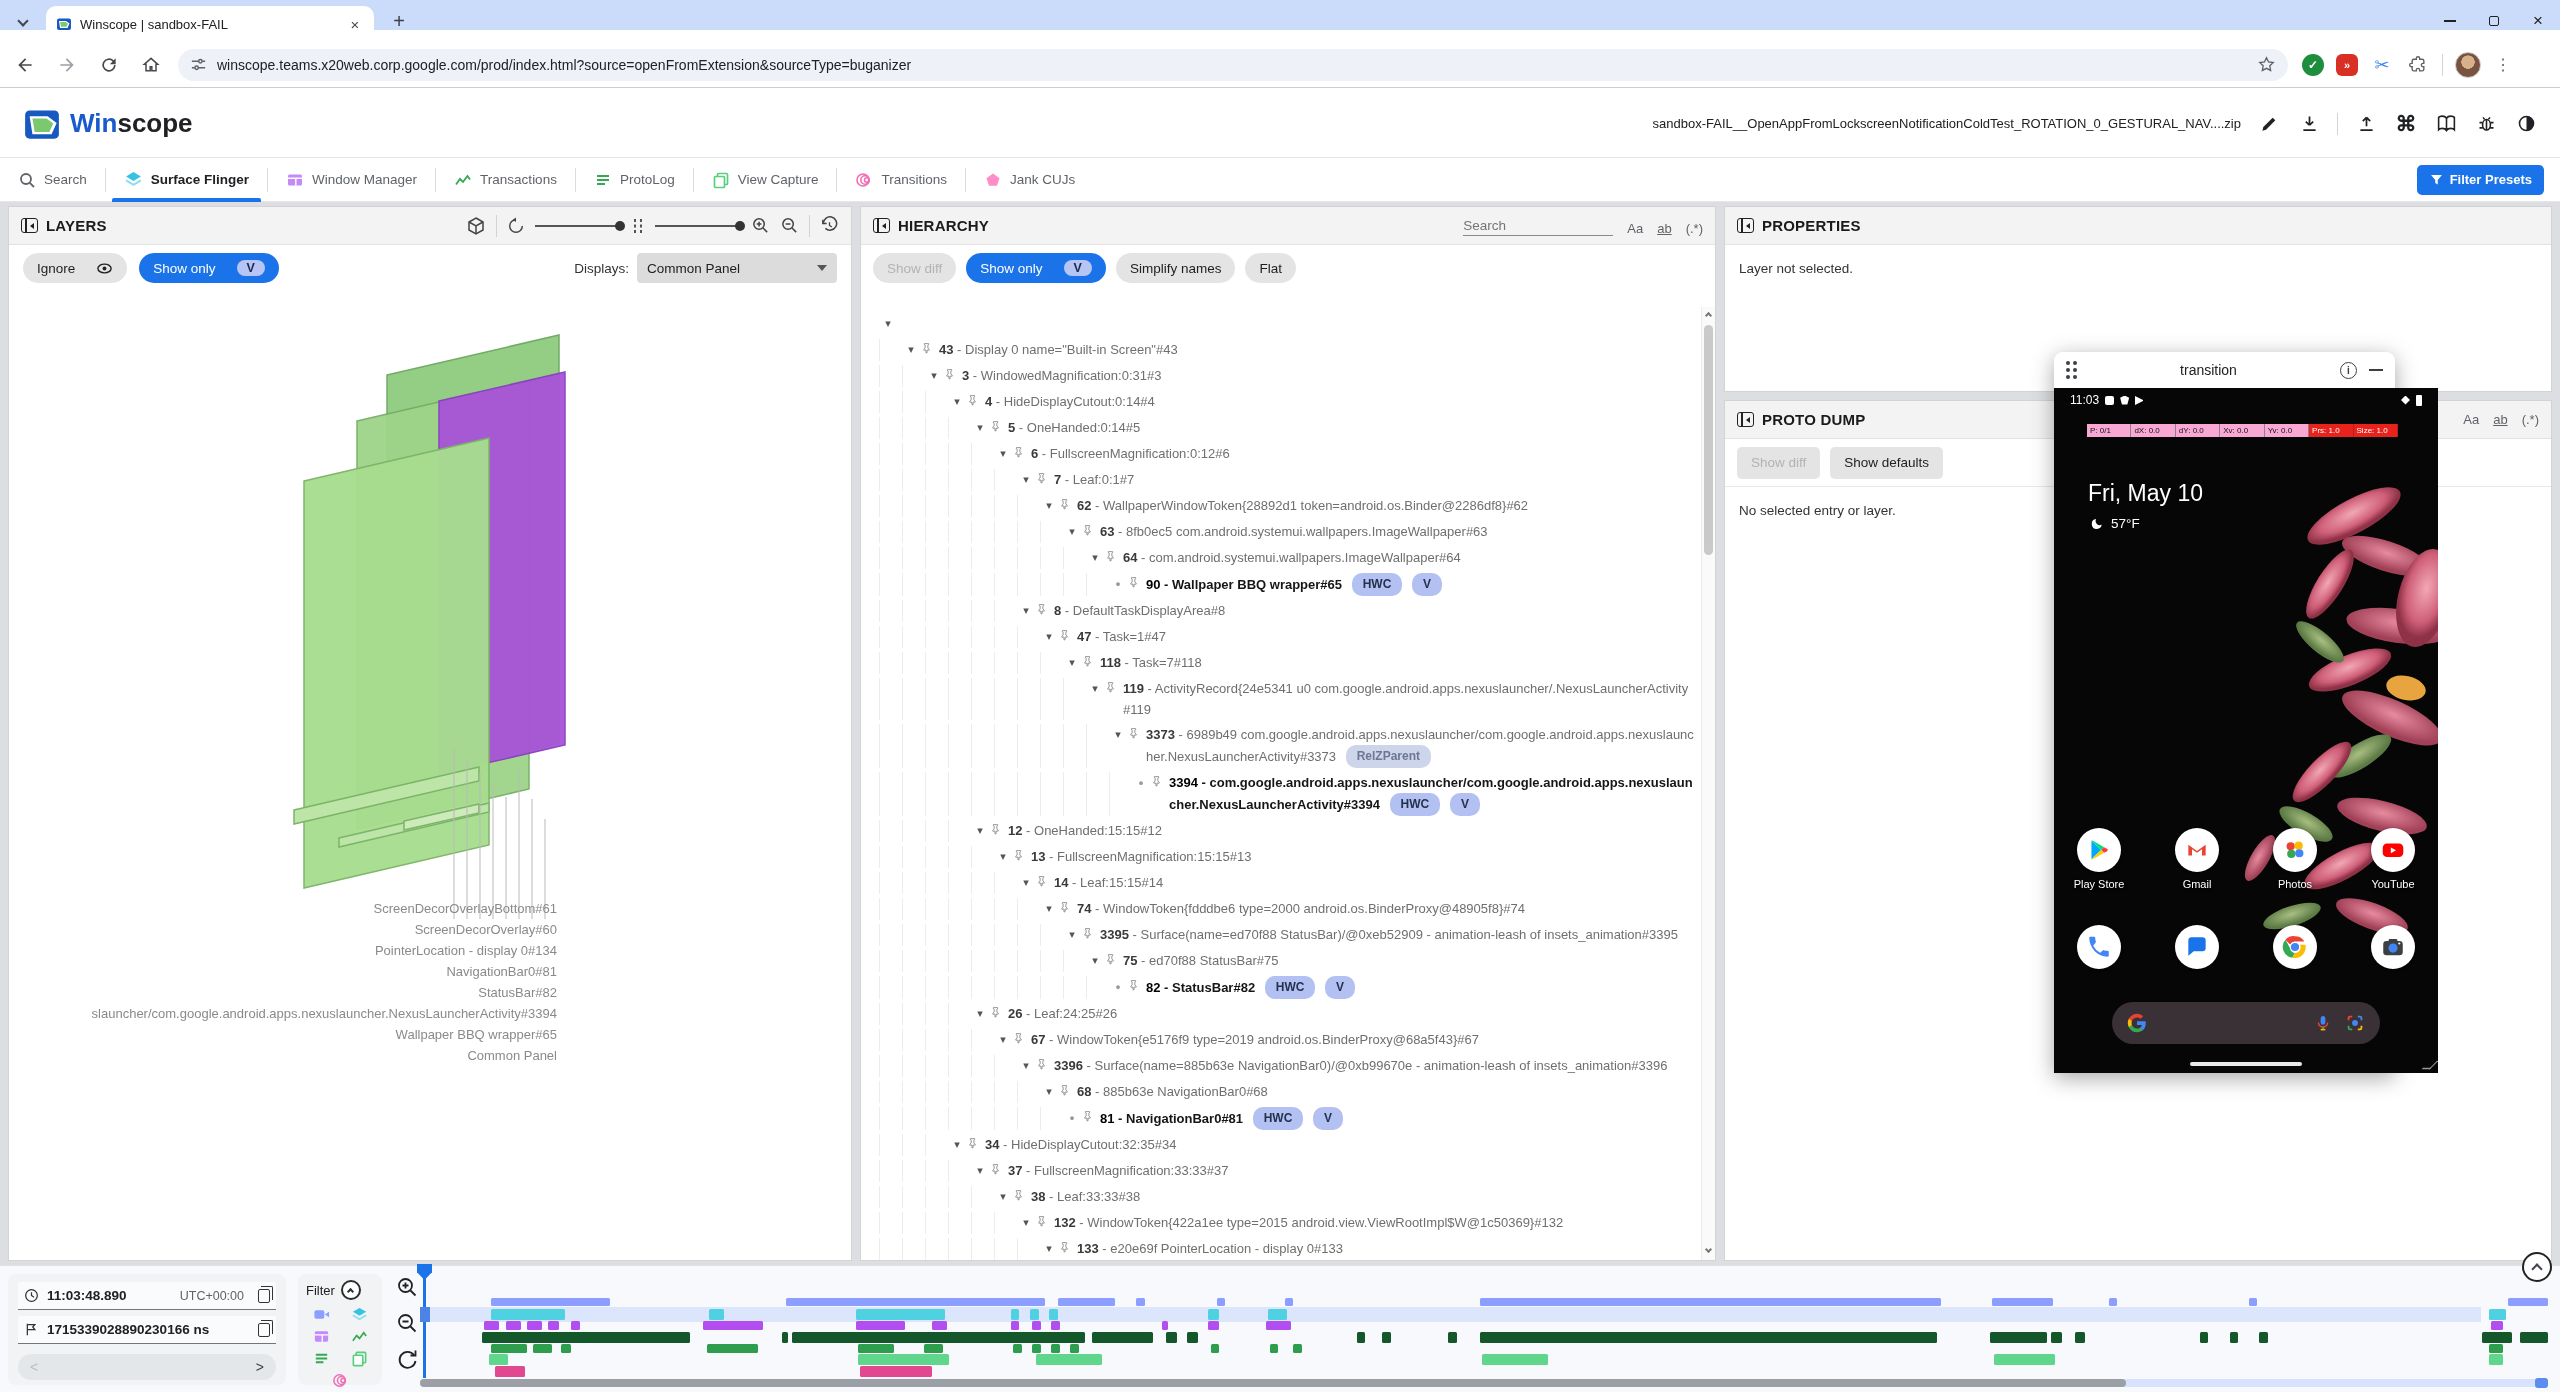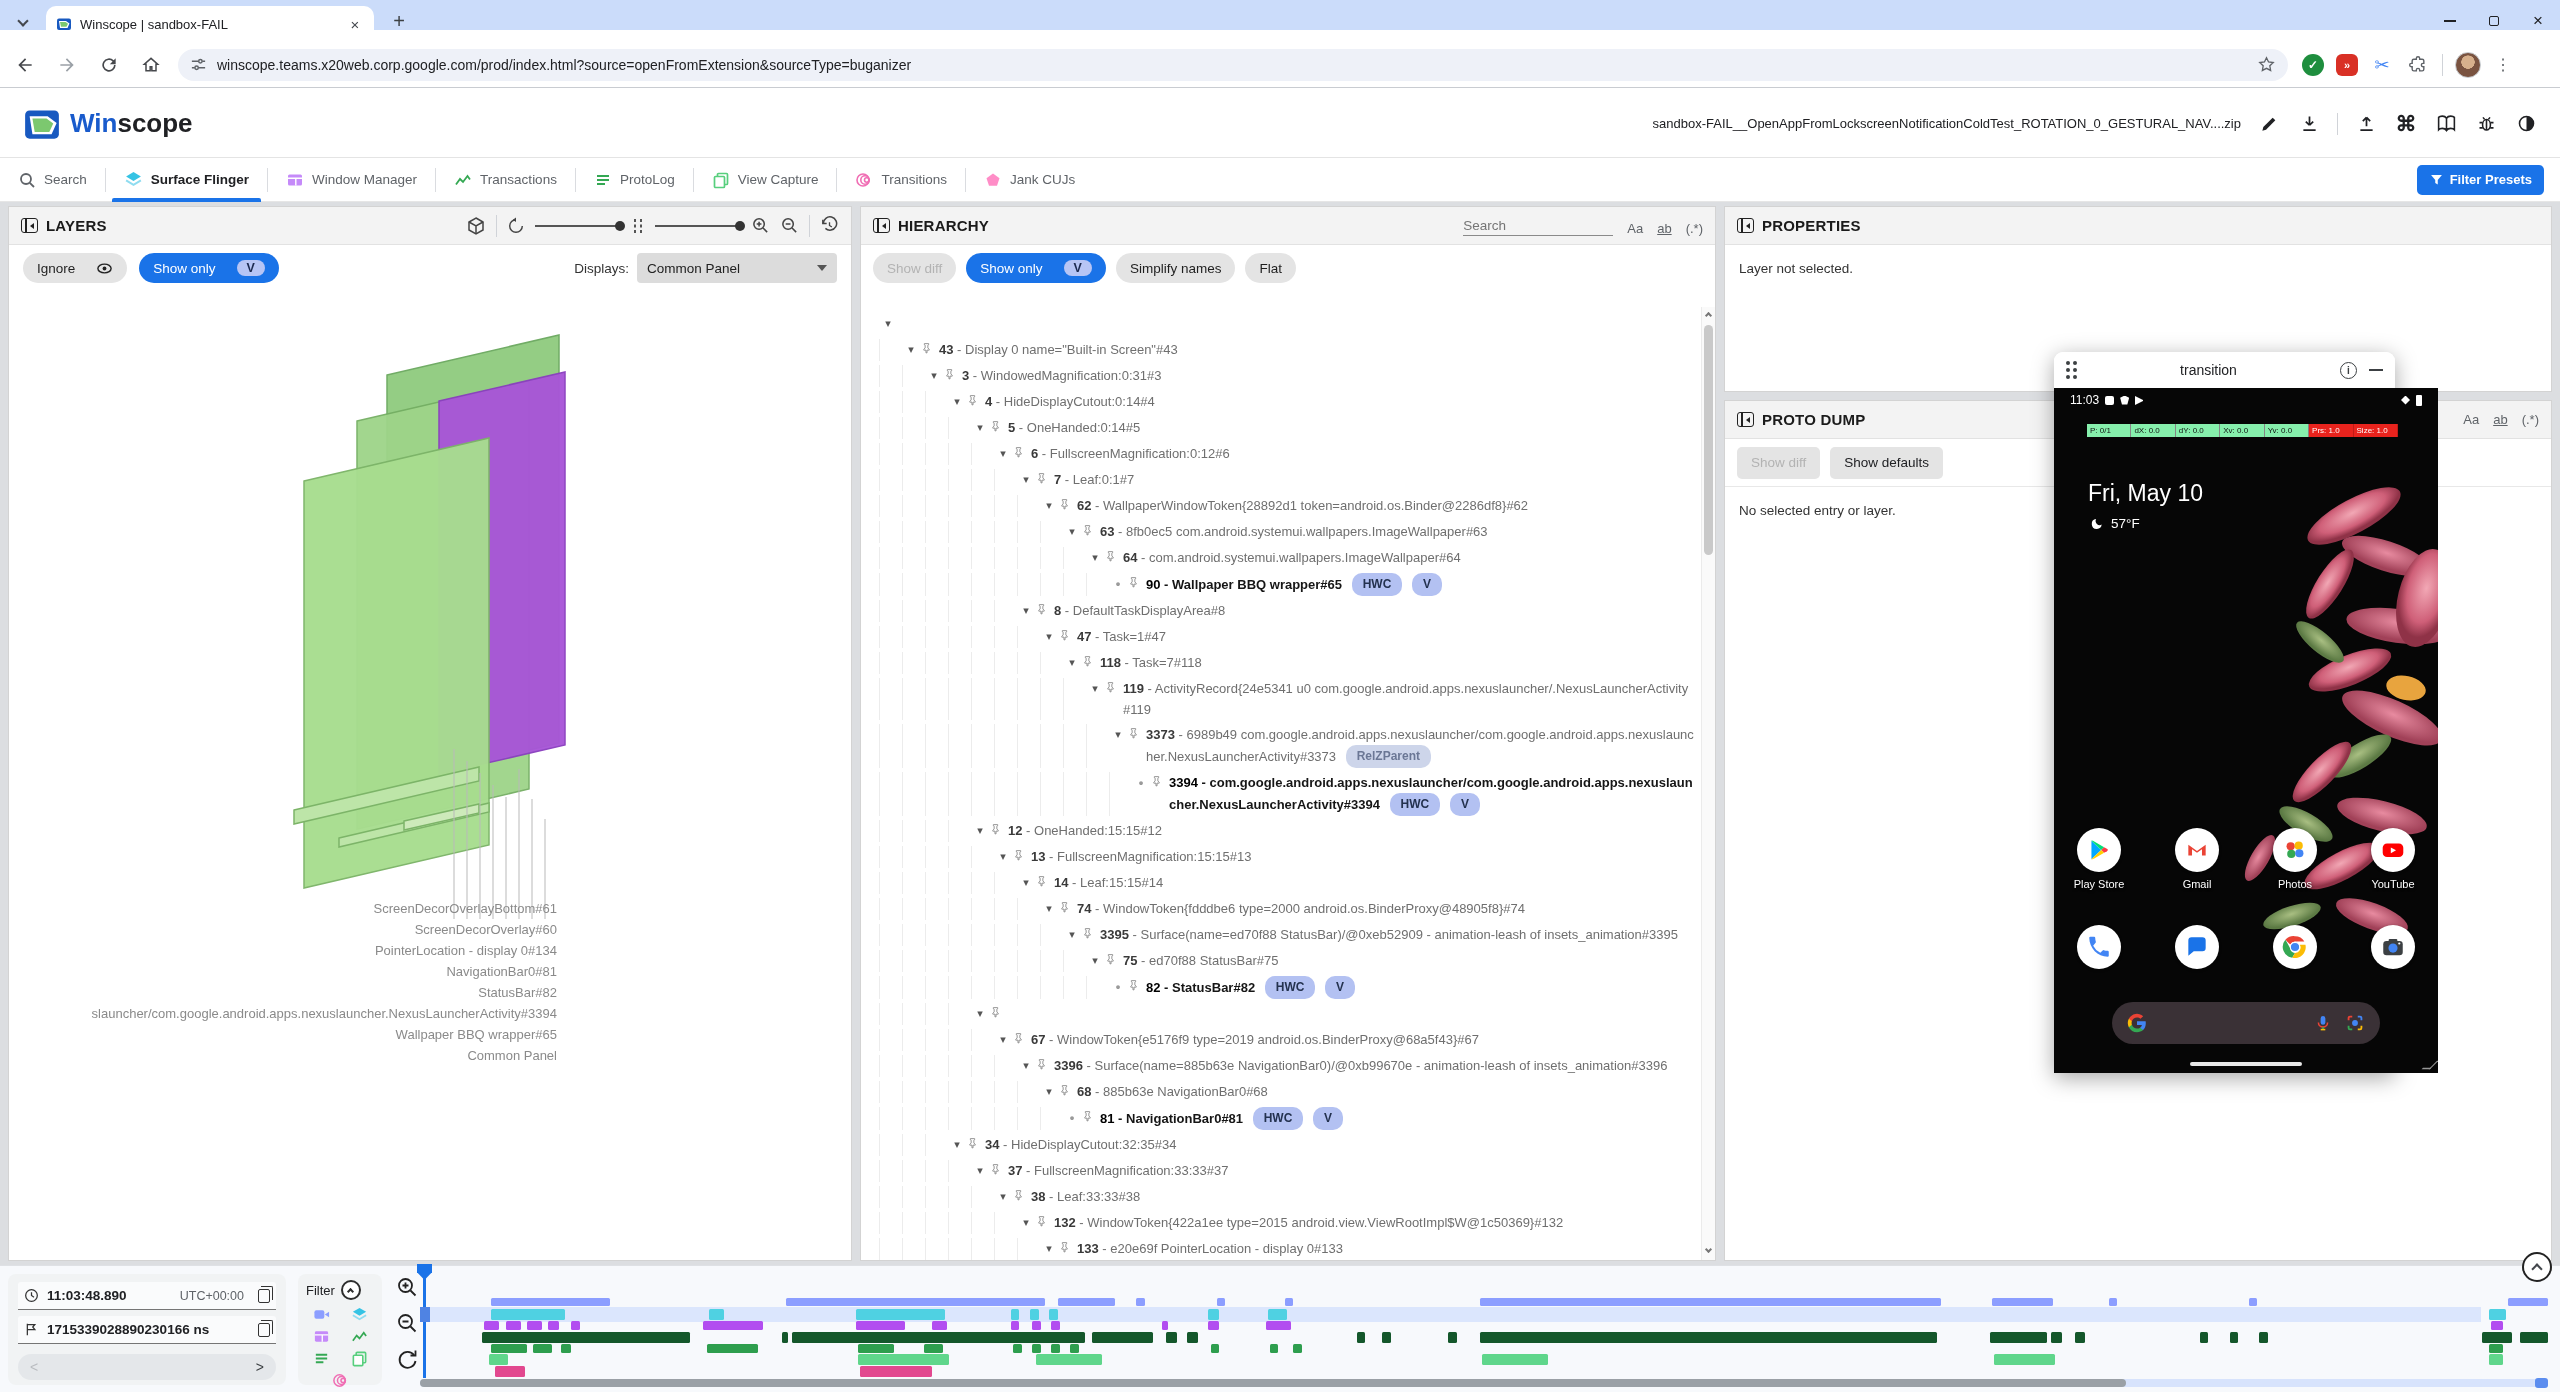--- a/index.html
+++ b/index.html
@@ -116,21 +116,21 @@
   .minic { width:14px; border-bottom:2px solid #3c4043; cursor:pointer; }
   .phone { position:relative; width:384px; height:685px; background:#050505; overflow:hidden; }
   .pstatus { position:absolute; left:0; top:0; right:0; height:24px; display:flex; align-items:center; padding:0 16px; color:#fff; font-size:12px; gap:6px; z-index:4; }
   .pstatus .sp { flex:1; }
   .sbic { width:9px; height:9px; background:#fff; }
   .sbic.tri { background:none; border-left:8px solid #fff; border-top:4px solid transparent; border-bottom:4px solid transparent; }
   .sbic.shield { clip-path:polygon(50% 0,100% 25%,80% 100%,20% 100%,0 25%); }
   .sbic.batt { width:6px; height:11px; border-radius:1px; }
   .sbic.diam { clip-path:polygon(50% 0,100% 50%,50% 100%,0 50%); }
   .dbgbar { position:absolute; left:33px; top:36px; width:311px; height:13px; display:flex; z-index:4; font-size:8px; line-height:13px; color:#111; }
-  .dbgseg { background:#86efac; padding:0 3px; flex:1; white-space:nowrap; overflow:hidden; border-right:1px solid #868686; }
+  .dbgseg { background:#f9a8d4; padding:0 3px; flex:1; white-space:nowrap; overflow:hidden; border-right:1px solid #868686; }
   .dbgseg.red { background:#e8231d; color:#fff; border-right:1px solid #c01b16; }
   .pdate { position:absolute; left:34px; top:92px; color:#fff; font-size:23px; z-index:4; }
   .ptemp { position:absolute; left:36px; top:128px; color:#fff; font-size:13.5px; z-index:4; display:flex; align-items:center; gap:7px; }
   .papps { position:absolute; left:0; top:440px; width:100%; display:flex; justify-content:center; gap:28px; z-index:4; }
   .papps.dock { top:537px; }
   .app { width:70px; display:flex; flex-direction:column; align-items:center; gap:6px; }
   .appicon { width:44px; height:44px; border-radius:50%; background:#fff; display:flex; align-items:center; justify-content:center; box-shadow:0 1px 3px rgba(0,0,0,.4); }
   .appicon svg { width:26px; height:26px; }
   .applabel { color:#fff; font-size:11px; text-shadow:0 1px 3px rgba(0,0,0,.9); white-space:nowrap; }
   .gsearch { position:absolute; left:58px; top:614px; width:268px; height:42px; border-radius:21px; background:#3a3136; display:flex; align-items:center; padding:0 14px; gap:10px; z-index:4; }
@@ -798,20 +798,21 @@
         </div>
         <div class="tree-row">
           <span class="ind"></span>
           <span class="ind"></span>
           <span class="ind"></span>
           <span class="ind"></span>
           <span class="arr">▾</span>
           <svg class="pin" viewBox="0 0 24 24">
             <path d="M8 3h8v2l-1.5 1v5L17 13.5V15h-4v5h-2v-5H7v-1.5L9.5 11V6L8 5z" fill="none" stroke="#8a8a8a" stroke-width="1.7"></path>
           </svg>
+          <span class="ttext"><b>26</b> - Leaf:24:25#26</span>
         </div>
         <div class="tree-row">
           <span class="ind"></span>
           <span class="ind"></span>
           <span class="ind"></span>
           <span class="ind"></span>
           <span class="ind"></span>
           <span class="arr">▾</span>
           <svg class="pin" viewBox="0 0 24 24">
             <path d="M8 3h8v2l-1.5 1v5L17 13.5V15h-4v5h-2v-5H7v-1.5L9.5 11V6L8 5z" fill="none" stroke="#8a8a8a" stroke-width="1.7"></path>

